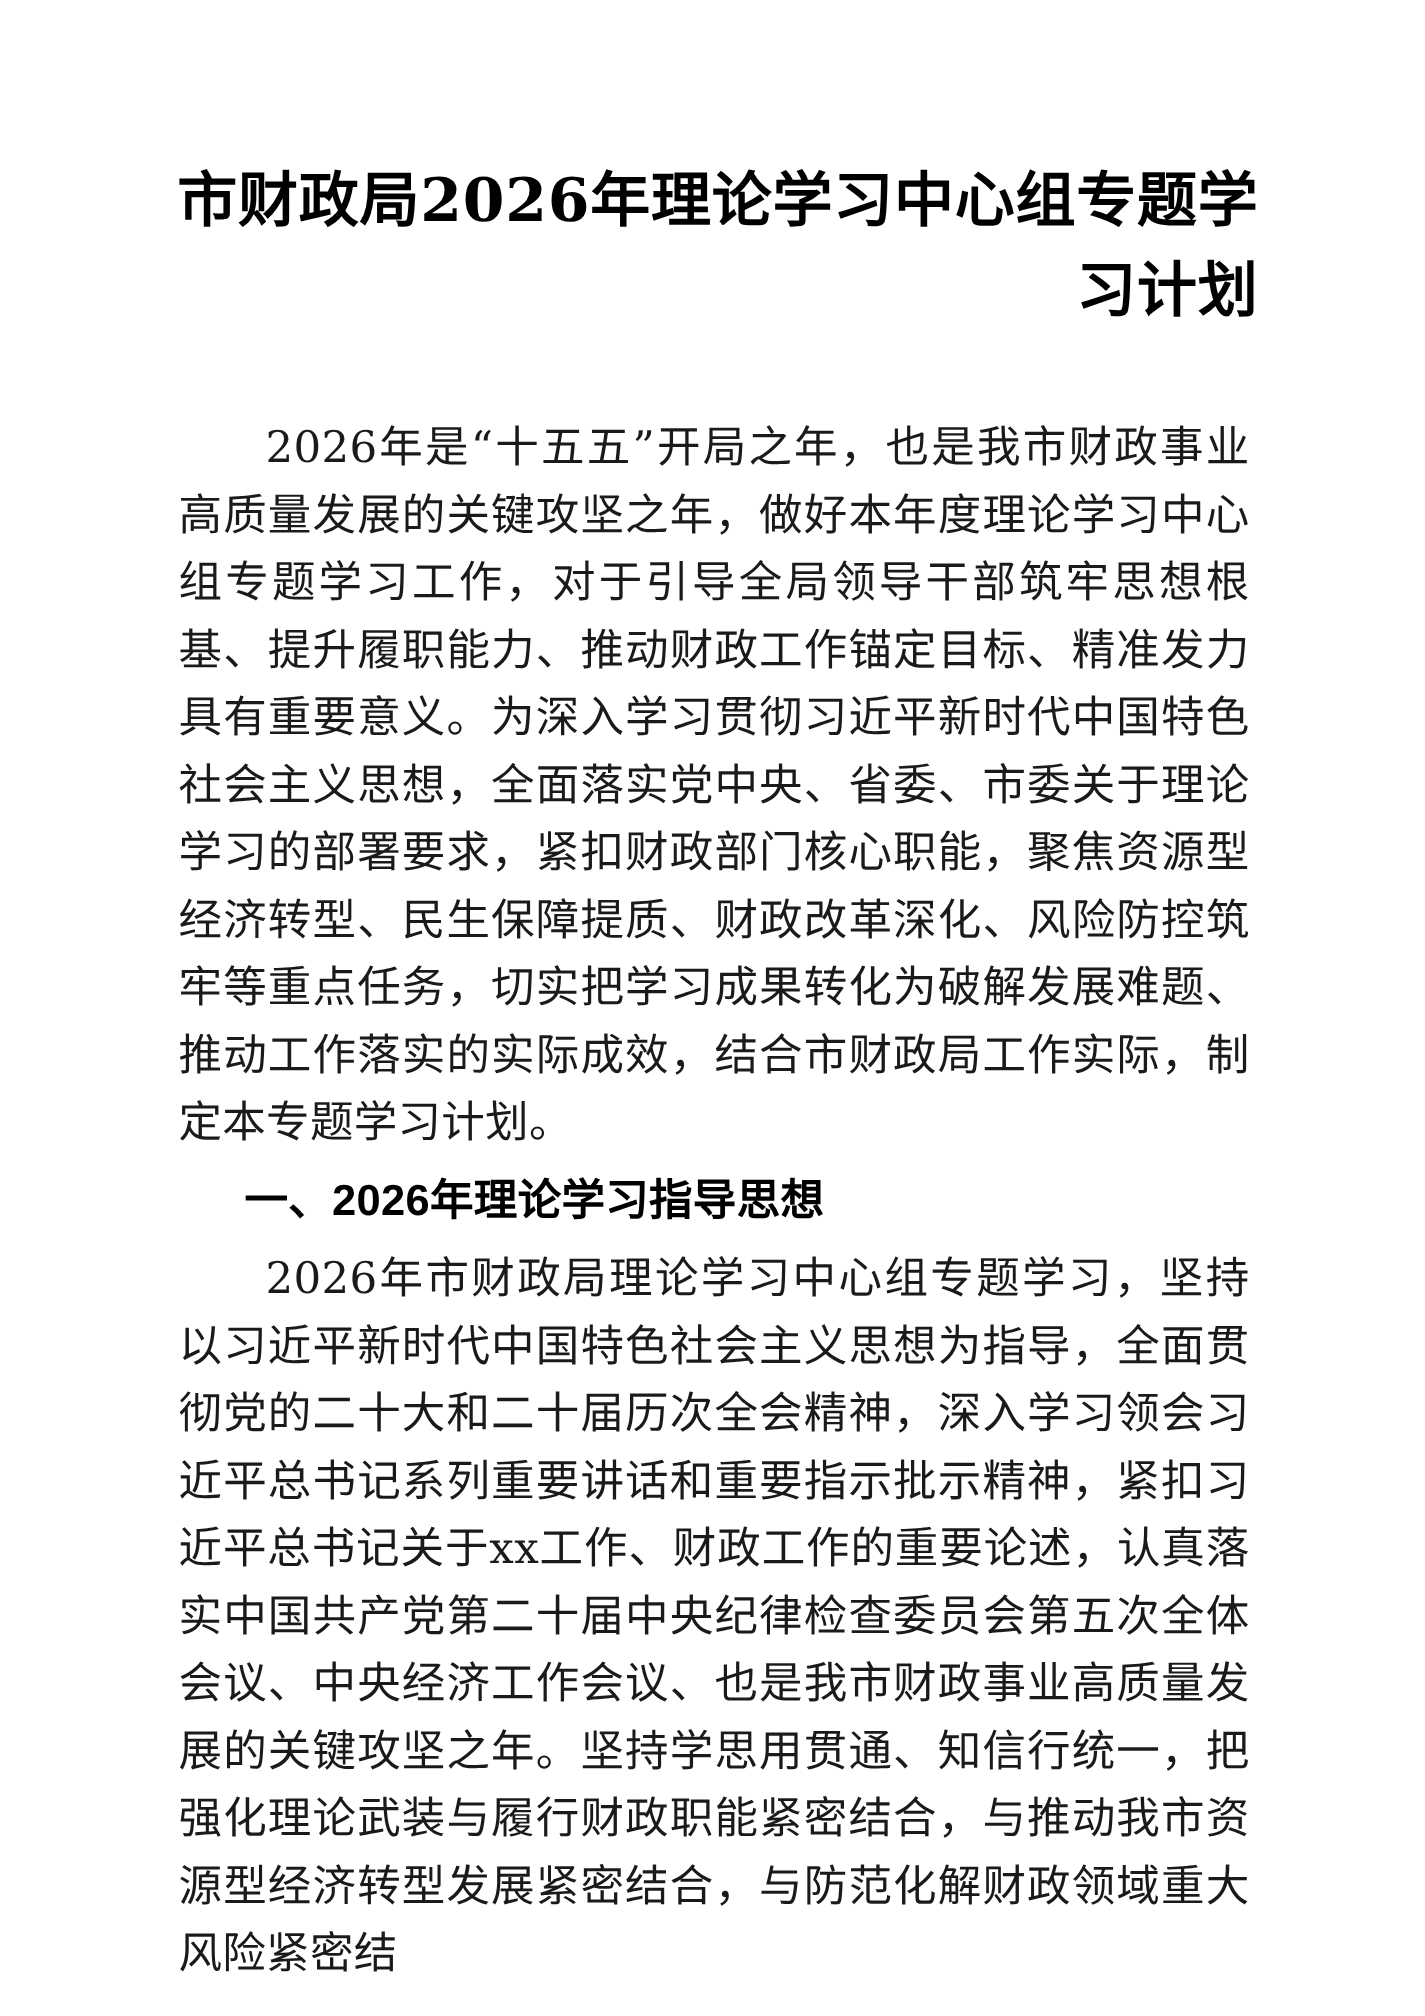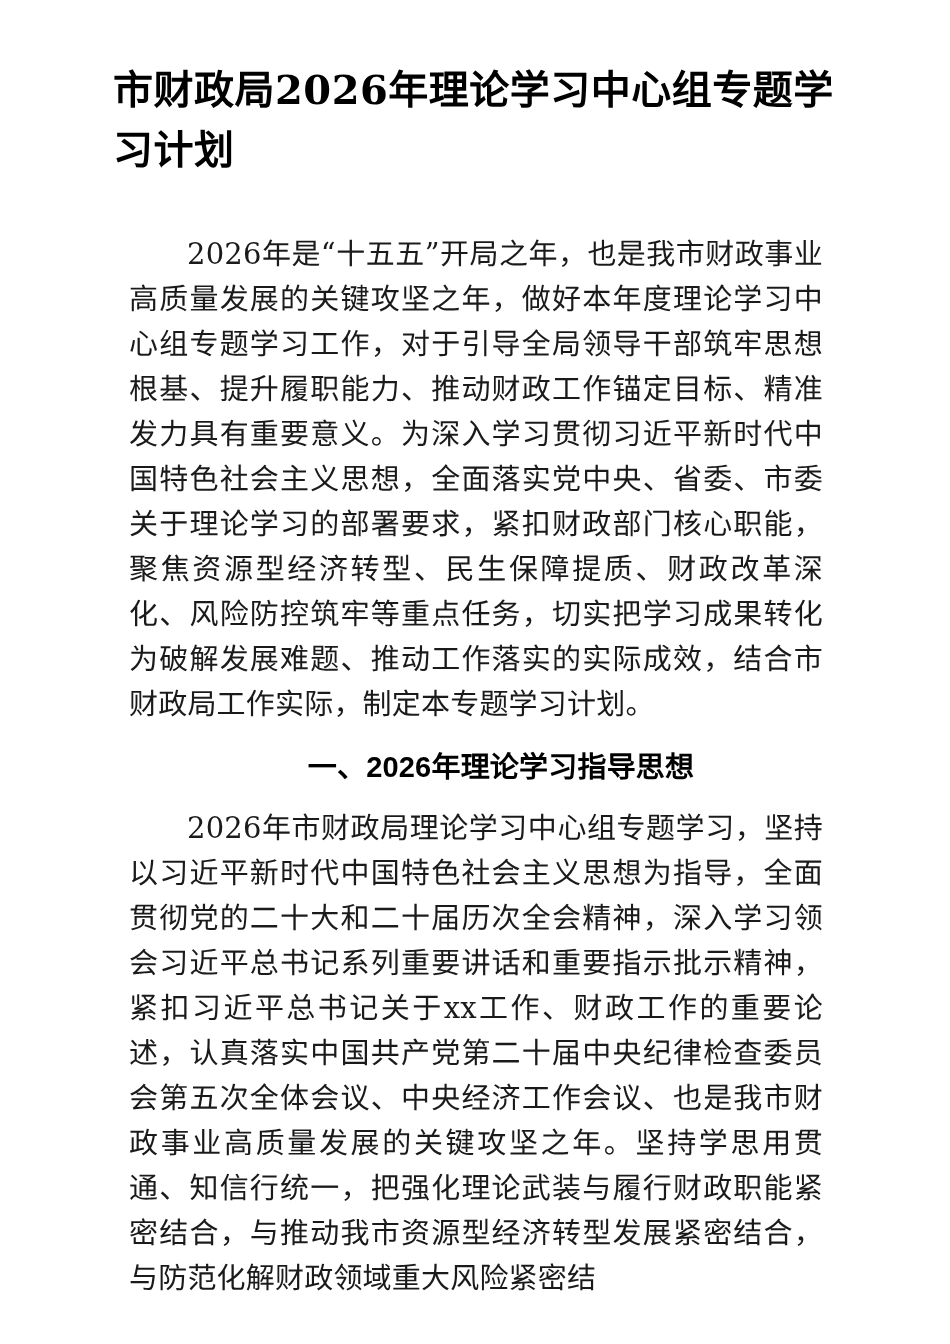--- a/index.html
+++ b/index.html
@@ -26,57 +26,56 @@
     width: 726px;
   }
 
   
   .doc-title {
     font-family: "DejaVu Serif", "Liberation Serif", serif;
     font-weight: bold;
     font-size: 40px;
     line-height: 60px;
     color: #000000;
-    text-align: left;
+    text-align: right;
     margin: 0;
-    padding-top: 60px;
+    padding-top: 104px;
     letter-spacing: 0.5px;
     word-break: break-all;
   }
 
   
   .para {
     font-family: "DejaVu Serif", "Liberation Serif", serif;
     font-size: 29px;
     line-height: 45px;
     color: #1a1a1a;
     text-align: justify;
     text-justify: inter-ideograph;
-    margin: 16px;
+    margin: 6px;
     text-indent: 58px;
     word-break: break-all;
     letter-spacing: 0.2px;
   }
 
   .para.first-para {
     margin-top: 52px;
   }
 
   
   .section-heading {
     font-family: "Liberation Sans", "DejaVu Sans", sans-serif;
     font-weight: bold;
     font-size: 29px;
     line-height: 45px;
     color: #000000;
     margin: 0;
     text-indent: 50px;
     word-break: break-all;
     letter-spacing: 0.2px;
-    text-align: center;
   }
 
   .spacer-after-para { height: 2px; }
 </style>
 </head>
 <body>
 
 <div class="page">
   <div class="content">
 

